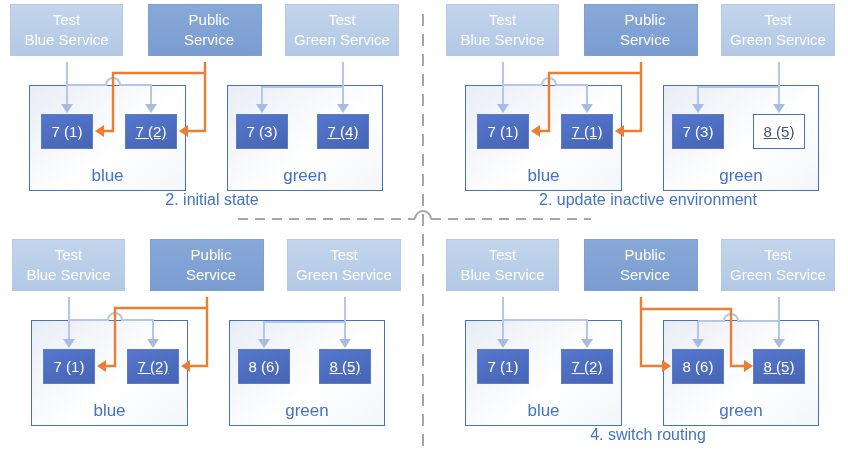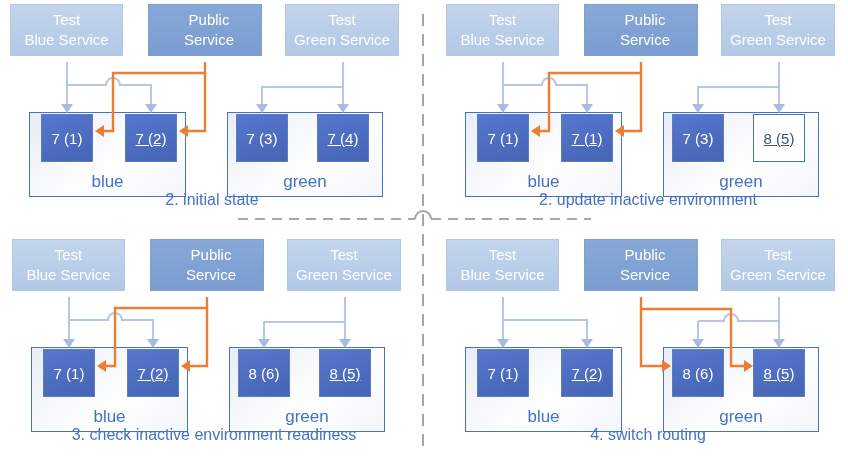--- a/index.html
+++ b/index.html
@@ -19,33 +19,33 @@
     text-align:center;color:#ffffff;font-size:15px;line-height:1.32;
     box-sizing:border-box;
   }
   .svc-light{background:linear-gradient(180deg,#c3d5ec,#b2c8e5);border:1px solid #b3c8e4;}
   .svc-public{background:linear-gradient(180deg,#88a8d8,#7a9cd0);border:1px solid #7e9fd0;padding-left:8px;}
   .svc-tb{left:10px;width:113px;}
   .svc-pub{left:148px;width:114px;}
   .svc-tg{left:285px;width:114px;}
 
   .env{
-    position:absolute;top:112px;height:85px;box-sizing:border-box;
+    position:absolute;top:85px;height:106px;box-sizing:border-box;
     border:1.5px solid #4472c4;
     background:linear-gradient(140deg,#e8edf5 0%,#ffffff 58%,#f3f6fa 100%);
   }
   .env-blue{left:29px;width:157px;}
   .env-green{left:227px;width:156px;padding-left:15px;}
   .env-label{
     position:absolute;bottom:4px;left:0;width:100%;text-align:center;
     color:#4472c4;font-size:17px;
   }
 
   .pod{
-    position:absolute;top:114px;width:52px;height:48px;box-sizing:border-box;
+    position:absolute;top:114px;width:52px;height:35px;box-sizing:border-box;
     display:flex;align-items:center;justify-content:center;
     background:linear-gradient(160deg,#5577cd,#4764b4);
     border:1px solid #5f7bc6;color:#ffffff;font-size:15px;white-space:nowrap;
   }
   .pod.outline{
     background:#ffffff;border:1px solid #4472c4;color:#44546a;
   }
   .pod-1{left:41px;}
   .pod-2{left:125px;text-decoration:underline;}
   .pod-3{left:236px;}
@@ -208,21 +208,20 @@
     <g stroke="#ED7D31" stroke-width="2.4" fill="none">
       <path d="M205 62 V131 H188"></path>
       <path d="M205 73 H113 V131 H104"></path>
     </g>
     <g fill="#ED7D31">
       <polygon points="188,125 188,137 179,131"></polygon>
       <polygon points="104,125 104,137 95,131"></polygon>
     </g>
   </svg>
 
-  <div class="caption">3. check inactive environment readiness</div>
 </div>
 
 <div class="panel p4">
   <div class="svc svc-light svc-tb">
     <span>Test</span>
     <span>Blue Service</span>
   </div>
   <div class="svc svc-public svc-pub">
     <span>Public</span>
     <span>Service</span>

